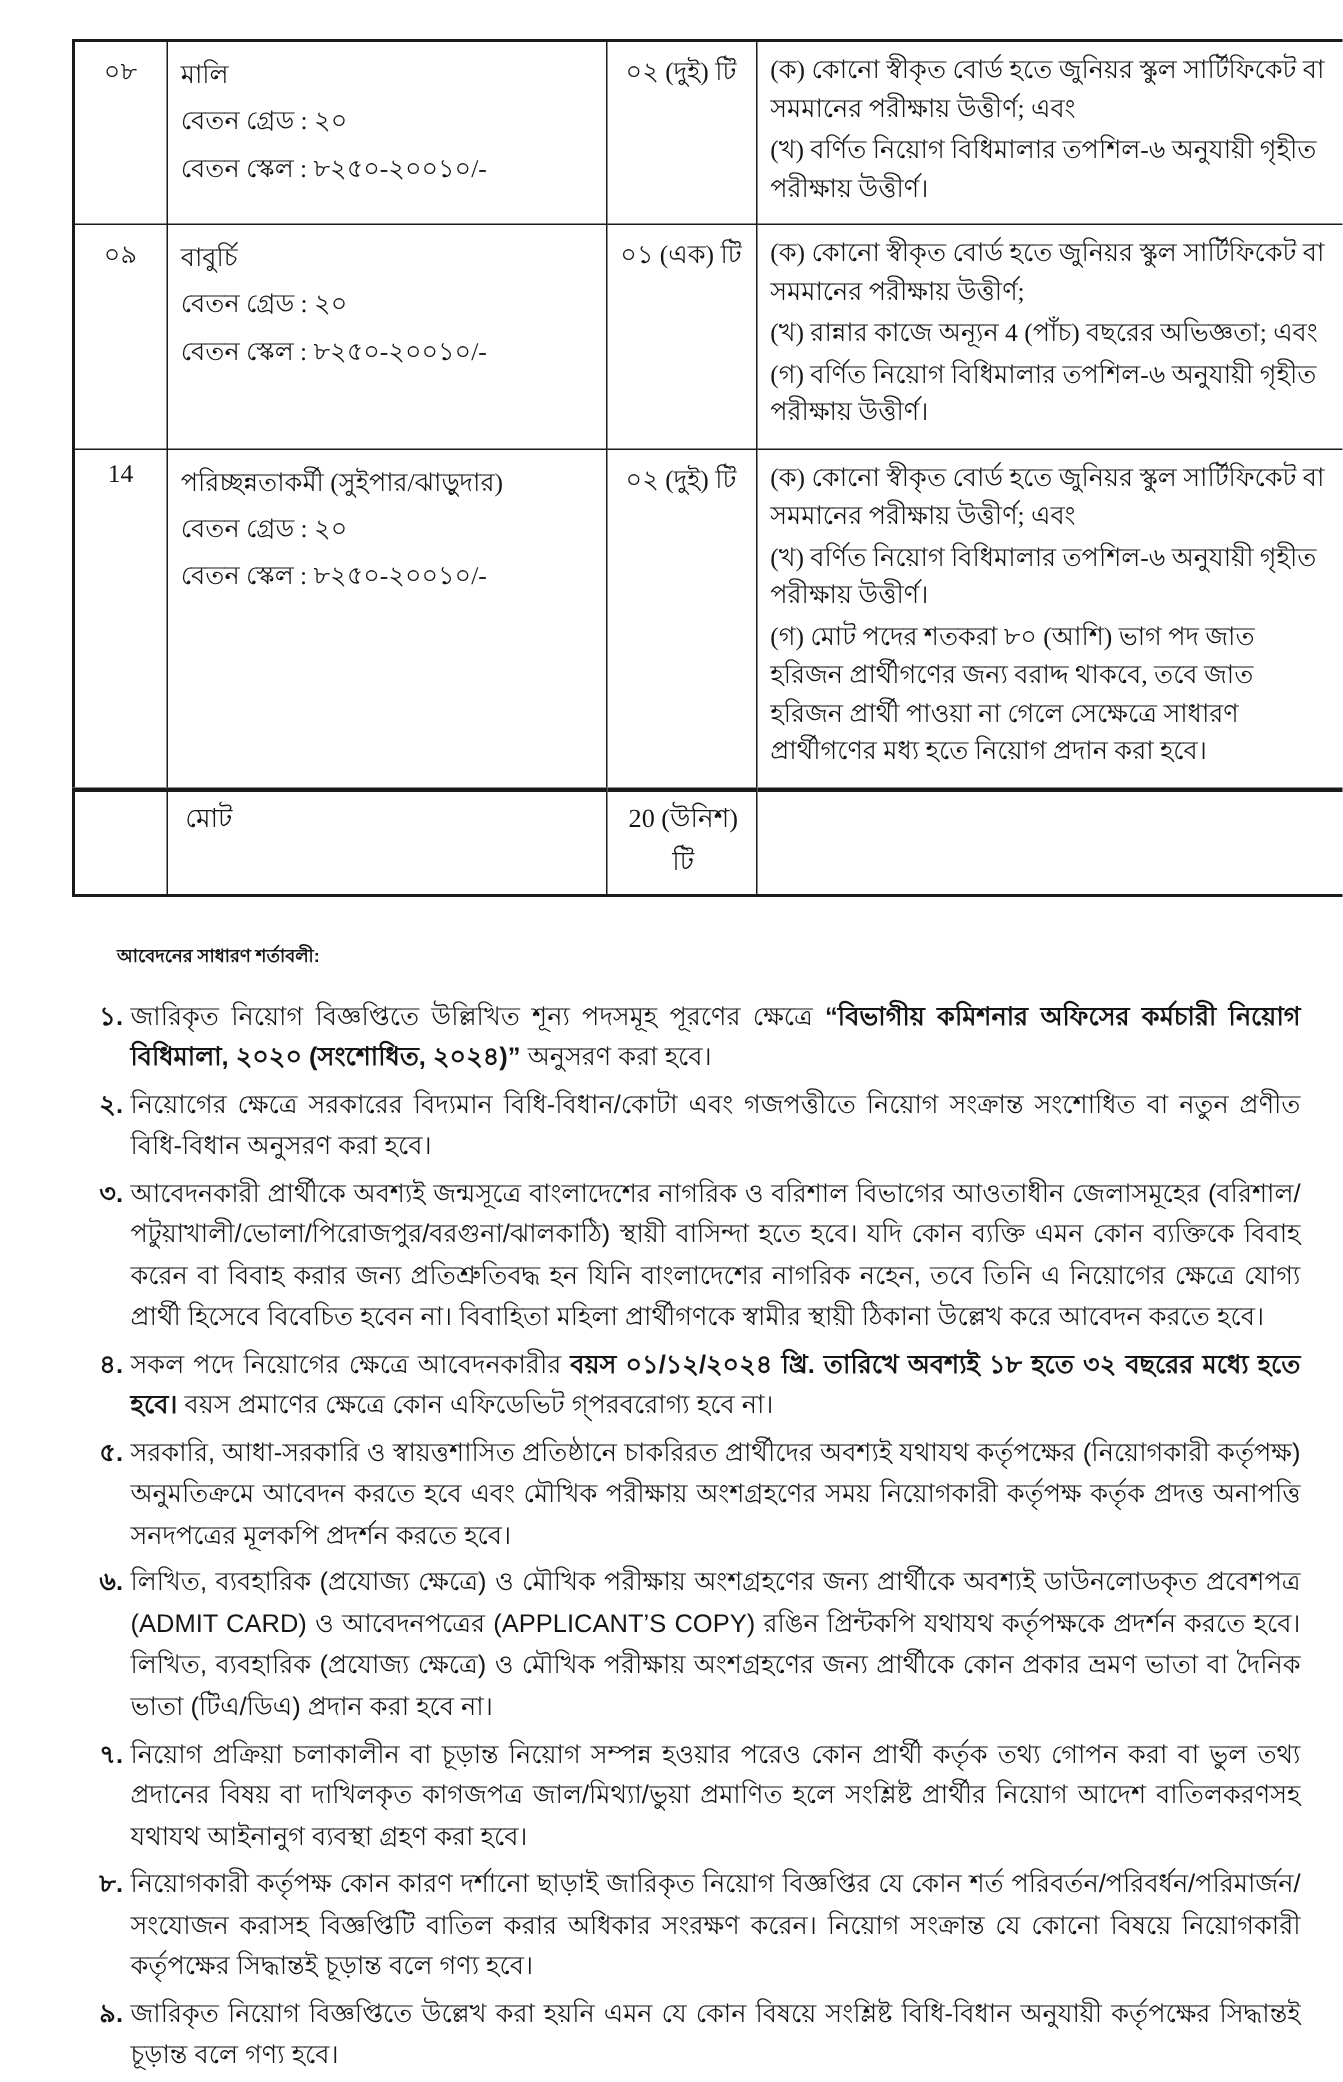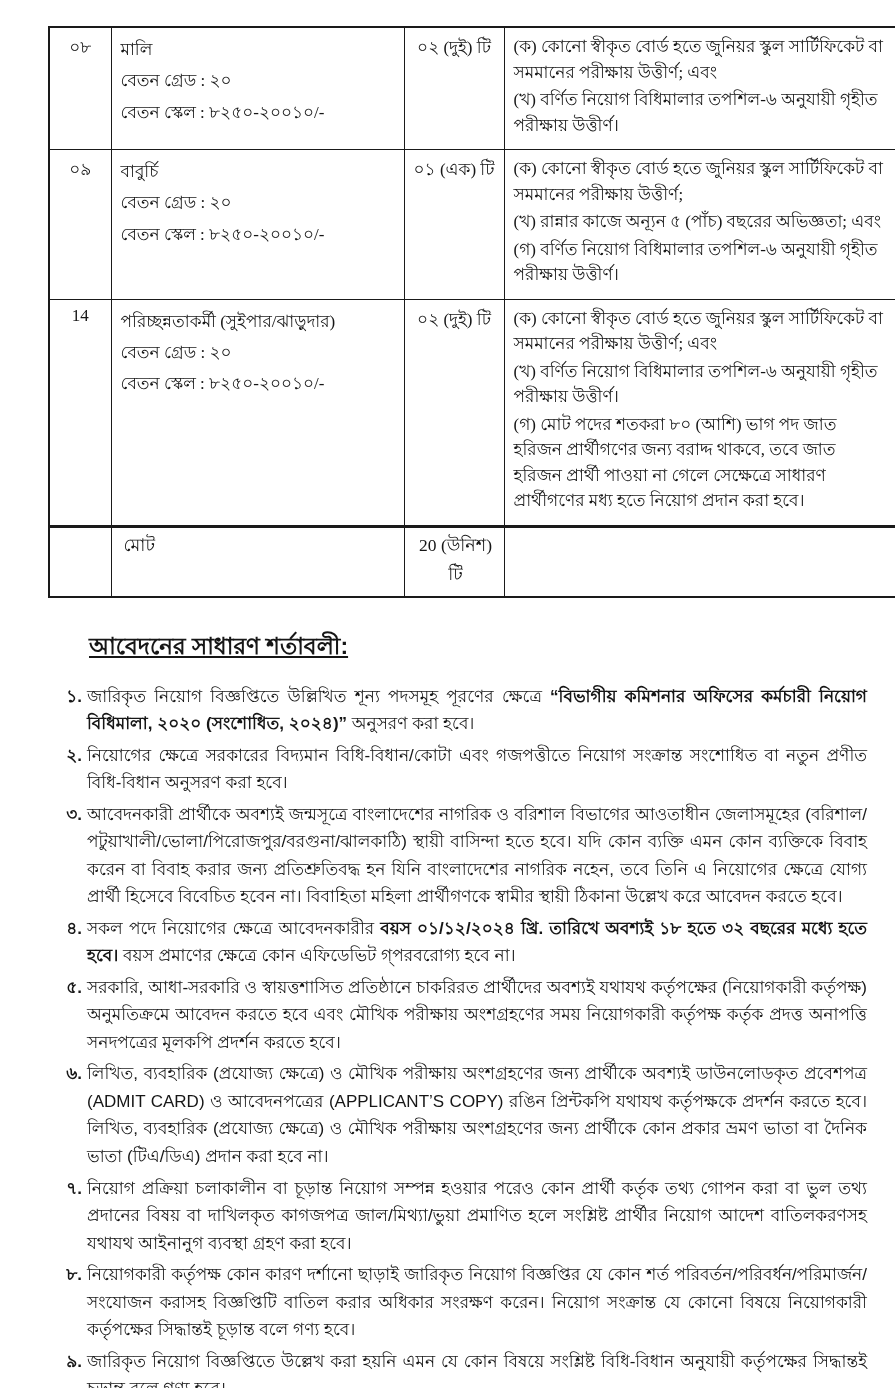--- a/index.html
+++ b/index.html
@@ -30,24 +30,23 @@
   }
   .serial-cell { text-align:center; padding-top:8px; }
   .post-cell .post-line { line-height:1.85; white-space:nowrap; }
   .count-cell { padding-top:8px;text-align:center; }
   .qual-cell .qual-line { line-height:1.5; margin-bottom:2px; }
   .total-row td { border-top:3px solid #1a1a1a; font-size:17.5px; }
   .total-row .total-label { padding-top:4px; padding-bottom:6px;padding-left:12px; }
   
   .conditions { margin:30px 28px 0 52px; font-size:17px; }
   .cond-heading {
-    font-size:23px;
+    font-size:12px;
     font-weight:bold;
-    text-decoration:underline;
-    margin:0 0 16px 37px;
+    margin:0 0 16px 26px;
   }
   .cond-item { display:flex; align-items:flex-start; margin-bottom:4px; }
   .cond-num {
     flex:0 0 30px;
     text-align:right;
     padding-right:5px;
     line-height:1.62;
     font-weight:bold;
   }
   .cond-text { flex:1; line-height:1.62; text-align:justify; }
@@ -82,21 +81,21 @@
         <tr>
           <td class="serial-cell">০৯</td>
           <td class="post-cell">
             <div class="post-line">বাবুর্চি</div>
             <div class="post-line">বেতন গ্রেড : ২০</div>
             <div class="post-line">বেতন স্কেল : ৮২৫০-২০০১০/-</div>
           </td>
           <td class="count-cell">০১ (এক) টি</td>
           <td class="qual-cell">
             <div class="qual-line">(ক) কোনো স্বীকৃত বোর্ড হতে জুনিয়র স্কুল সার্টিফিকেট বা সমমানের পরীক্ষায় উত্তীর্ণ;</div>
-            <div class="qual-line">(খ) রান্নার কাজে অন্যূন ৫ (পাঁচ) বছরের অভিজ্ঞতা; এবং</div>
+            <div class="qual-line">(খ) রান্নার কাজে অন্যূন 4 (পাঁচ) বছরের অভিজ্ঞতা; এবং</div>
             <div class="qual-line">(গ) বর্ণিত নিয়োগ বিধিমালার তপশিল-৬ অনুযায়ী গৃহীত পরীক্ষায় উত্তীর্ণ।</div>
           </td>
         </tr>
         <tr>
           <td class="serial-cell">14</td>
           <td class="post-cell">
             <div class="post-line">পরিচ্ছন্নতাকর্মী (সুইপার/ঝাড়ুদার)</div>
             <div class="post-line">বেতন গ্রেড : ২০</div>
             <div class="post-line">বেতন স্কেল : ৮২৫০-২০০১০/-</div>
           </td>

